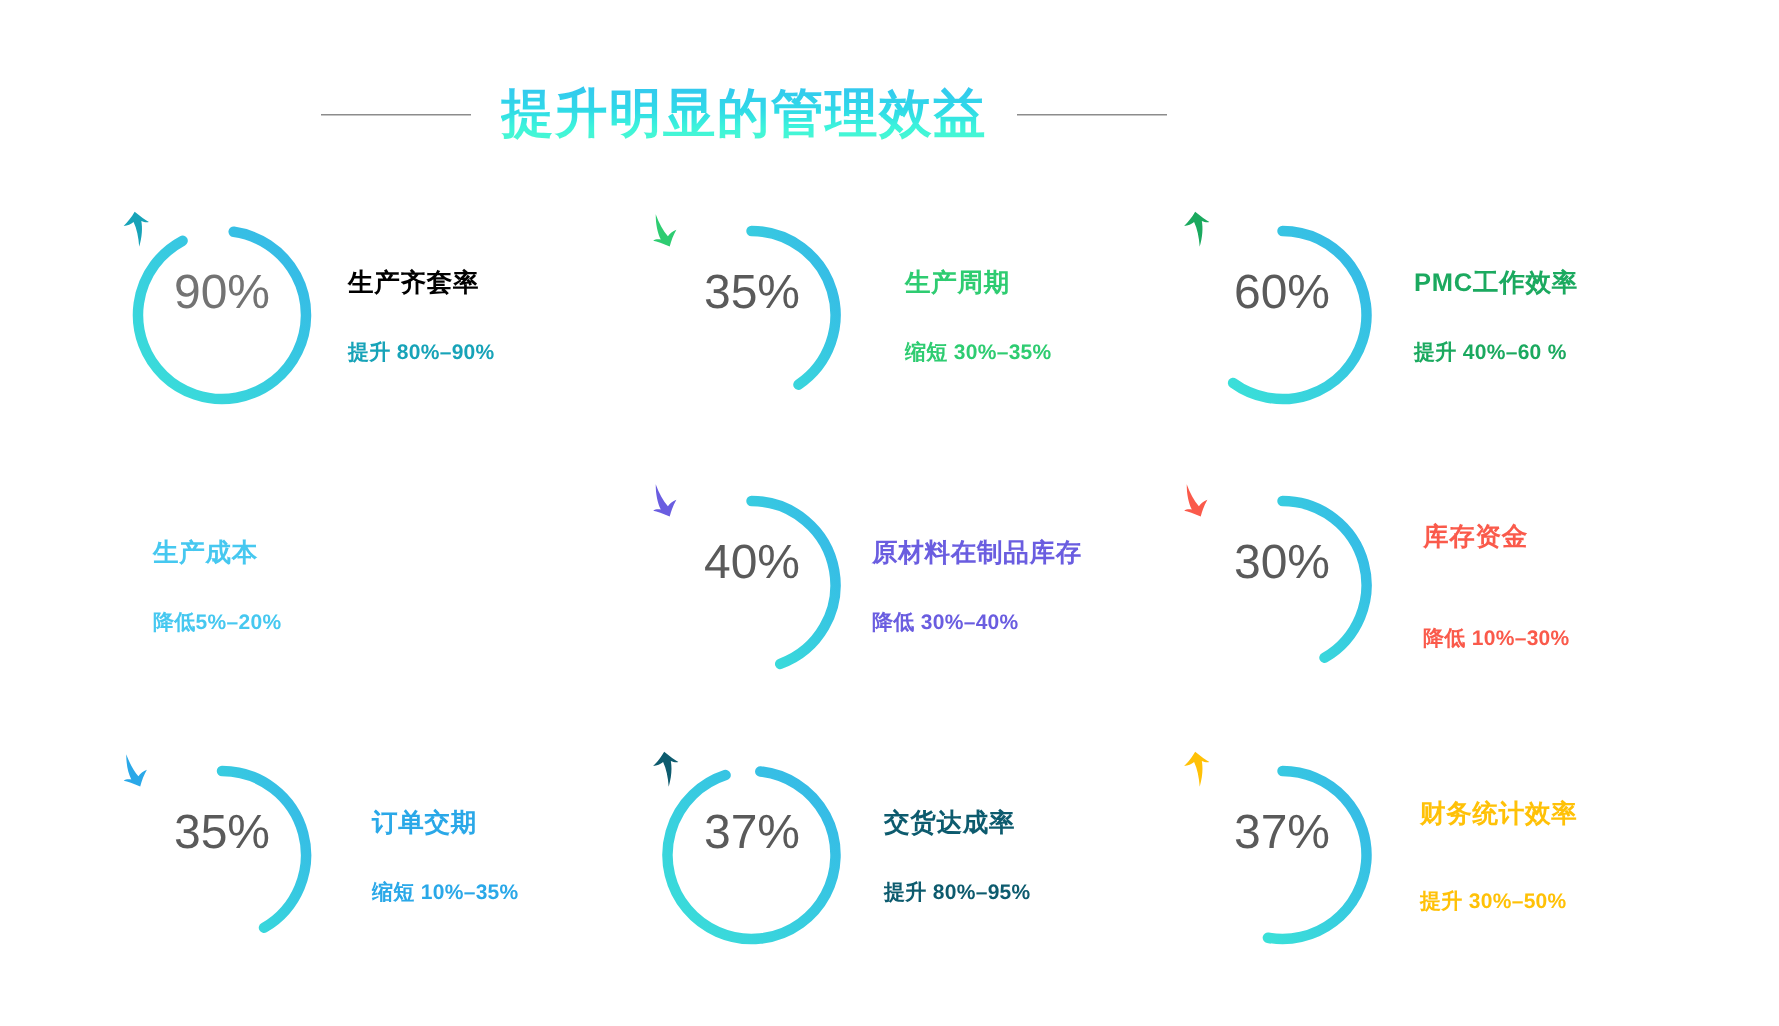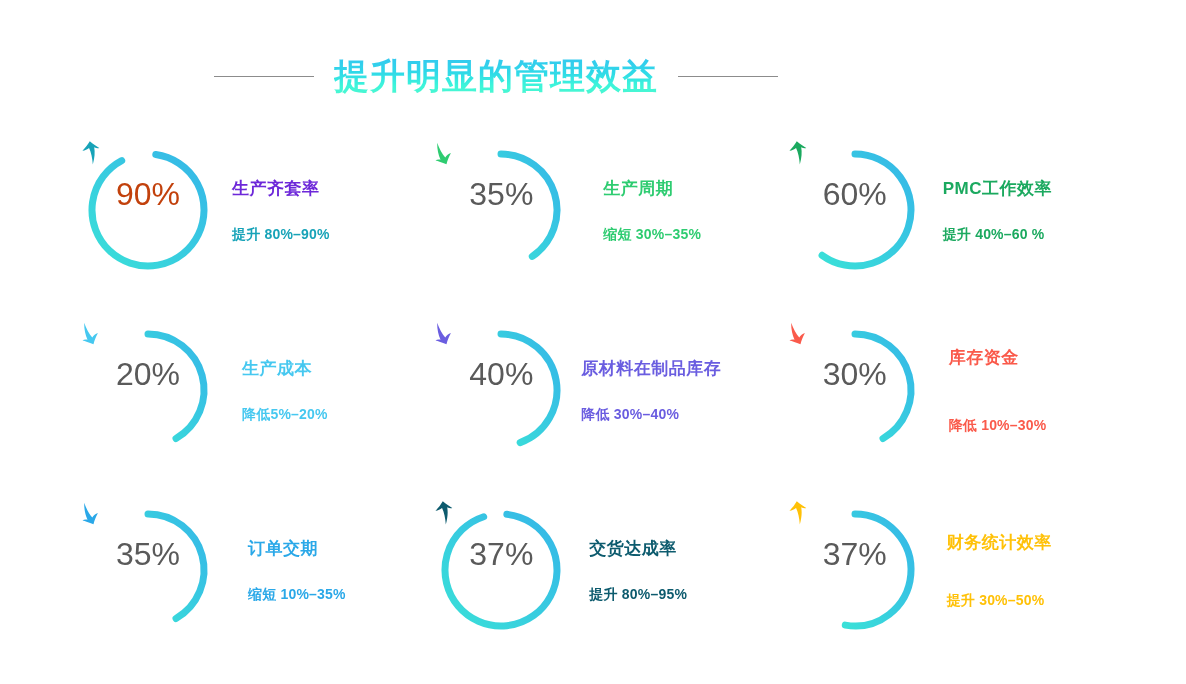--- a/index.html
+++ b/index.html
@@ -149,30 +149,30 @@
         <svg width="140" height="140" viewBox="0 0 140 140">
           <defs>
             <linearGradient id="ringgrad0" x1="1" y1="0" x2="0" y2="1">
               <stop offset="0%" stop-color="#35b6e8"></stop>
               <stop offset="100%" stop-color="#3ae0d8"></stop>
             </linearGradient>
           </defs>
           <path d="M 77.79 14.54 A 56 56 0 1 1 43.71 20.55" fill="none" stroke="url(#ringgrad0)" stroke-width="7" stroke-linecap="round"></path>
         </svg>
         <div class="gauge-center">
-          <div class="gauge-value" style="color: #c2410c;">90%</div>
+          <div class="gauge-value" style="color: #737373;">90%</div>
           <span class="gauge-arrow">
             <svg viewBox="0 0 24 26" width="24" height="26">
               <path d="M12.6 1.2 C16.2 4.6 19.4 7.2 21.6 8.6 C20.2 9.0 18.4 8.6 16.6 7.6 C17.1 12.6 16.4 18.0 14.0 24.6 C14.0 18.2 13.2 12.6 11.4 8.0 C9.5 9.4 7.3 10.2 4.6 10.2 C7.6 7.6 10.3 4.6 12.6 1.2 Z" fill="#17a3b8" transform="rotate(-4 12 13)"></path>
             </svg>
           </span>
         </div>
       </div>
       <div class="metric-text">
-        <div class="metric-label" style="color: #6d28d9;">生产齐套率</div>
+        <div class="metric-label" style="color: #000000;">生产齐套率</div>
         <div class="metric-detail" style="color: rgb(23, 163, 184);">提升 80%–90%</div>
       </div>
     </div>
     <div class="metric-cell cell-1">
       <div class="gauge">
         <svg width="140" height="140" viewBox="0 0 140 140">
           <defs>
             <linearGradient id="ringgrad1" x1="1" y1="0" x2="0" y2="1">
               <stop offset="0%" stop-color="#35b6e8"></stop>
               <stop offset="100%" stop-color="#3ae0d8"></stop>
@@ -213,39 +213,20 @@
             </svg>
           </span>
         </div>
       </div>
       <div class="metric-text">
         <div class="metric-label" style="color: rgb(27, 169, 95);">PMC工作效率</div>
         <div class="metric-detail" style="color: rgb(27, 169, 95);">提升 40%–60 %</div>
       </div>
     </div>
     <div class="metric-cell cell-3">
-      <div class="gauge">
-        <svg width="140" height="140" viewBox="0 0 140 140">
-          <defs>
-            <linearGradient id="ringgrad3" x1="1" y1="0" x2="0" y2="1">
-              <stop offset="0%" stop-color="#35b6e8"></stop>
-              <stop offset="100%" stop-color="#3ae0d8"></stop>
-            </linearGradient>
-          </defs>
-          <path d="M 70.00 14.00 A 56 56 0 0 1 98.00 118.50" fill="none" stroke="url(#ringgrad3)" stroke-width="7" stroke-linecap="round"></path>
-        </svg>
-        <div class="gauge-center">
-          <div class="gauge-value" style="color: rgb(90, 90, 90);">20%</div>
-          <span class="gauge-arrow">
-            <svg viewBox="0 0 24 26" width="24" height="26">
-              <path d="M12.6 1.2 C16.2 4.6 19.4 7.2 21.6 8.6 C20.2 9.0 18.4 8.6 16.6 7.6 C17.1 12.6 16.4 18.0 14.0 24.6 C14.0 18.2 13.2 12.6 11.4 8.0 C9.5 9.4 7.3 10.2 4.6 10.2 C7.6 7.6 10.3 4.6 12.6 1.2 Z" fill="#46c8f0" transform="rotate(160 12 13)"></path>
-            </svg>
-          </span>
-        </div>
-      </div>
       <div class="metric-text">
         <div class="metric-label" style="color: rgb(70, 200, 240);">生产成本</div>
         <div class="metric-detail" style="color: rgb(70, 200, 240);">降低5%–20%</div>
       </div>
     </div>
     <div class="metric-cell cell-4">
       <div class="gauge">
         <svg width="140" height="140" viewBox="0 0 140 140">
           <defs>
             <linearGradient id="ringgrad4" x1="1" y1="0" x2="0" y2="1">

